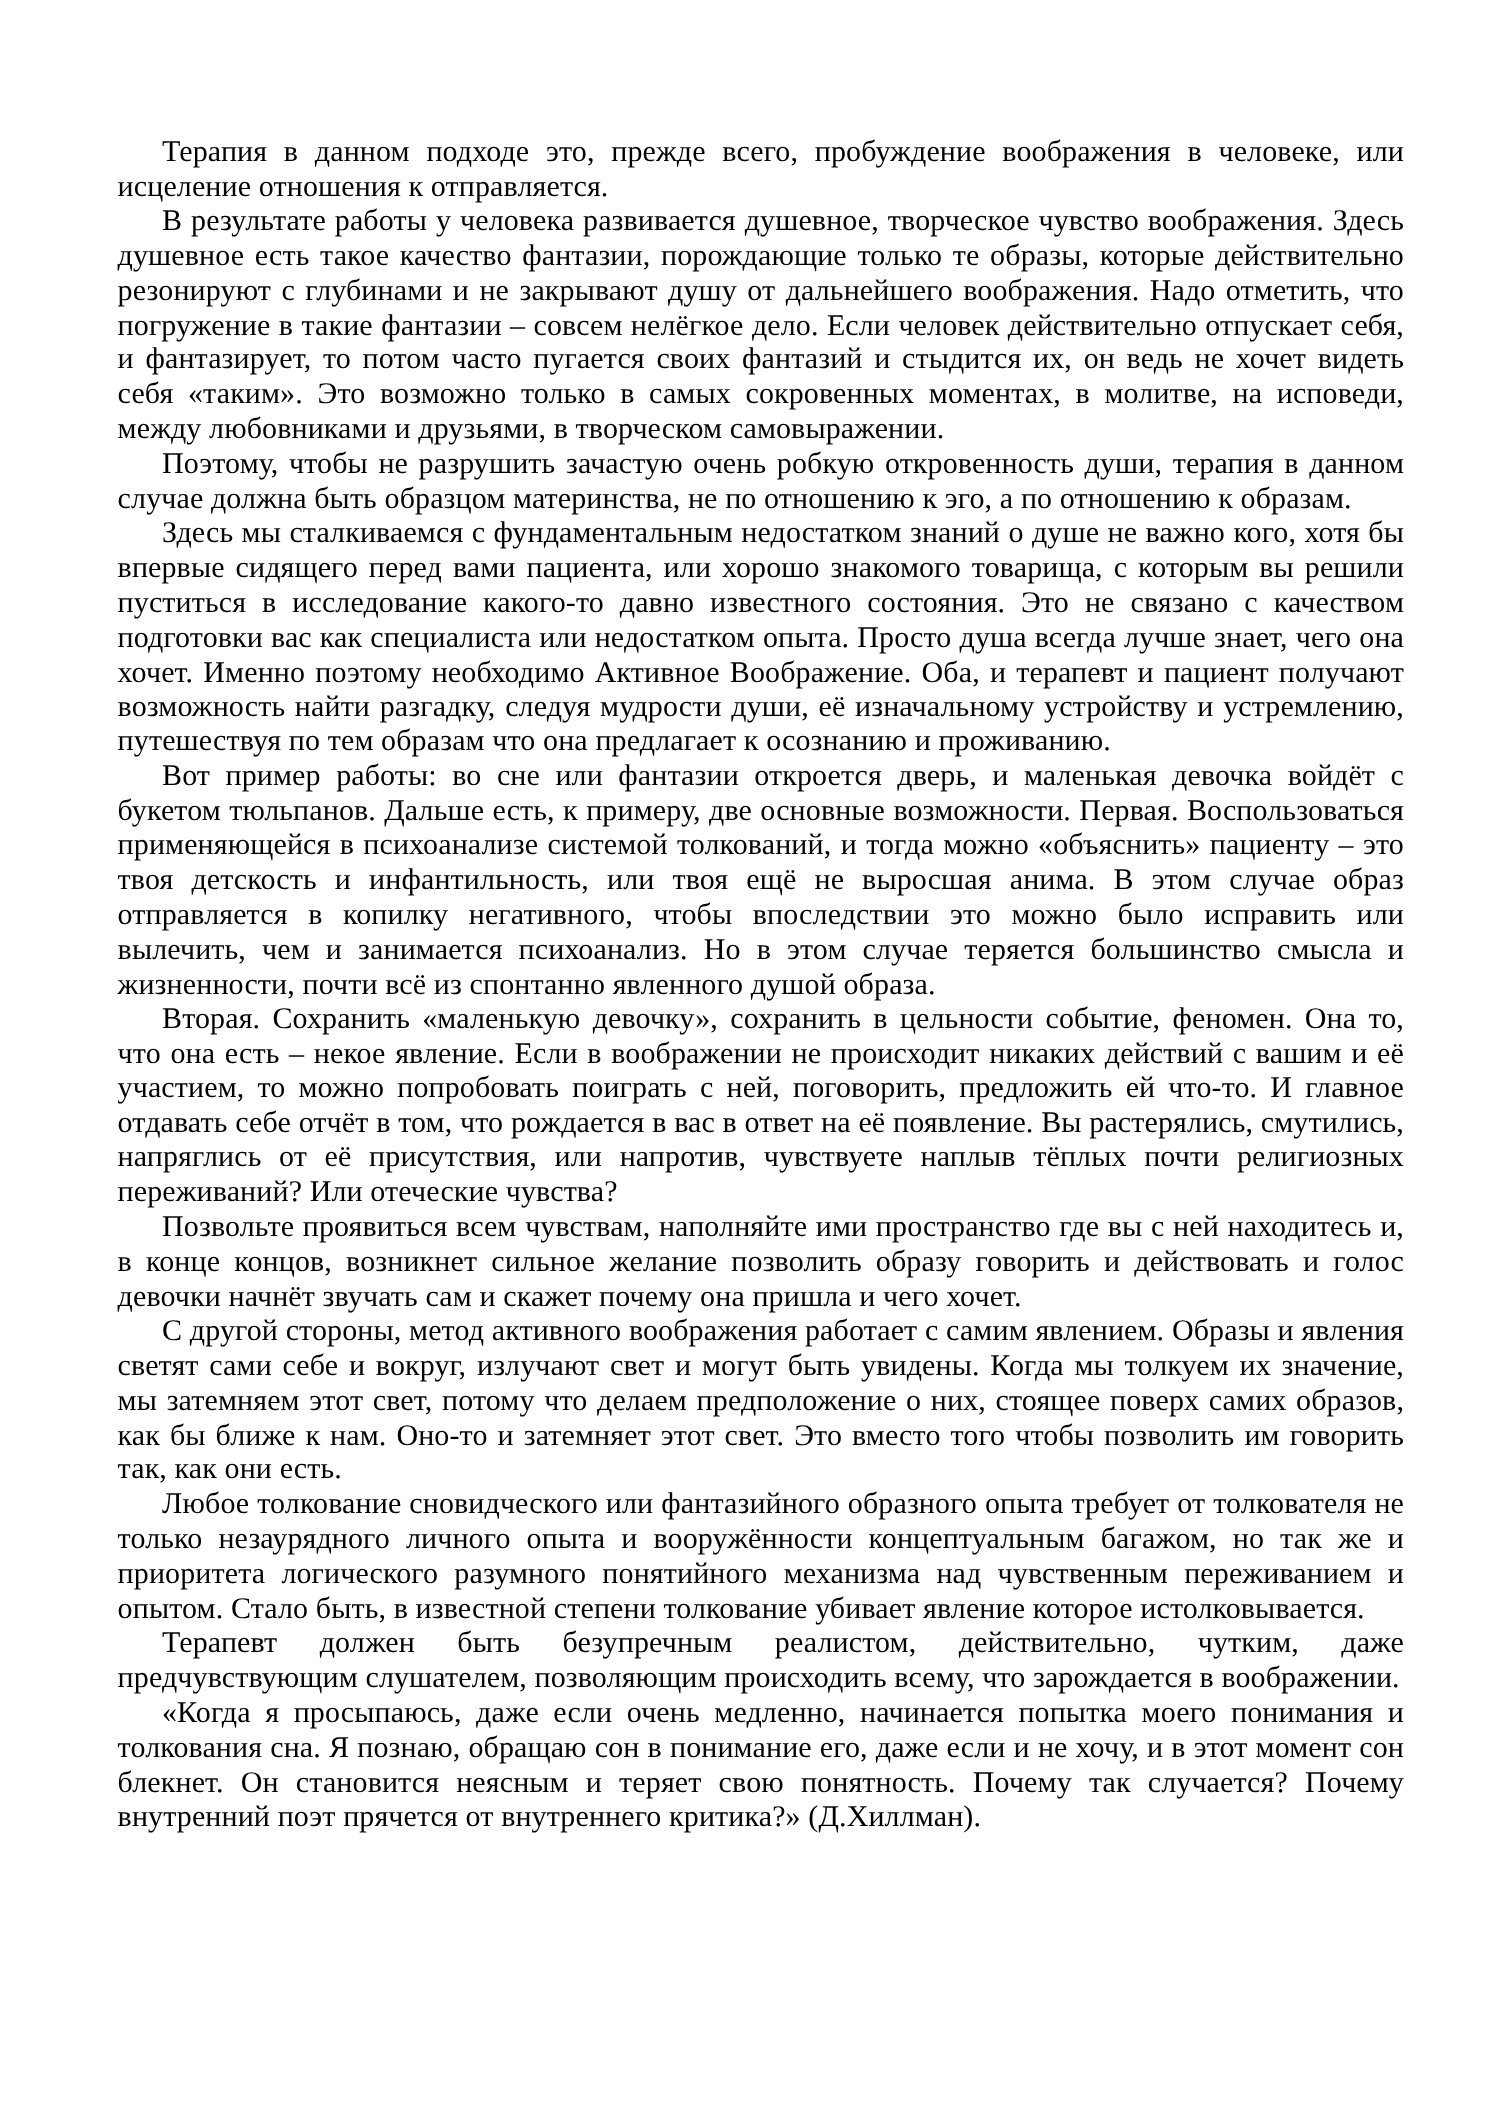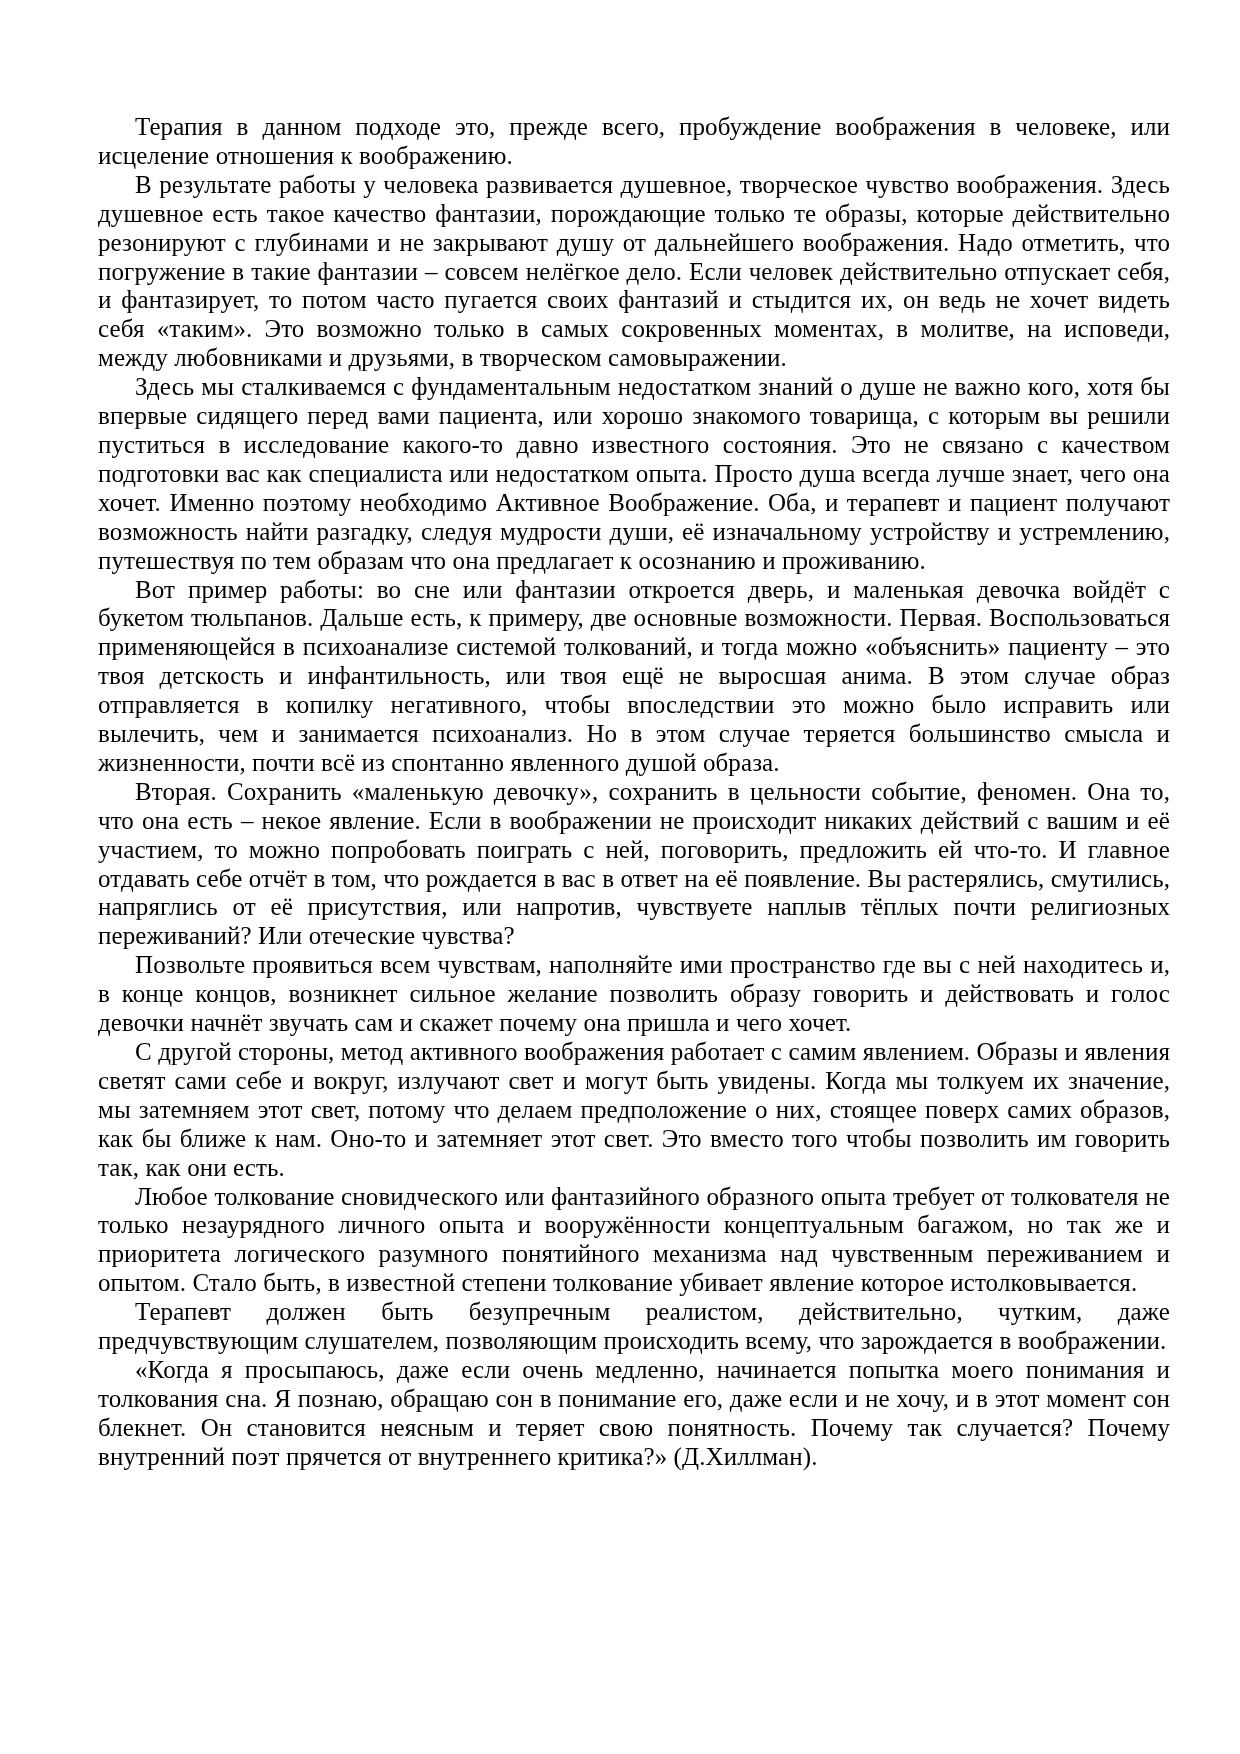--- a/index.html
+++ b/index.html
@@ -26,22 +26,23 @@
     text-indent: 37px;
     text-align: justify;
     letter-spacing: 0.1px;
   }
 </style>
 </head>
 <body>
 
 <div class="page">
   <div class="body-text">
-    <p>Терапия в данном подходе это, прежде всего, пробуждение воображения в человеке, или исцеление отношения к воображению.</p>
+    <p>Терапия в данном подходе это, прежде всего, пробуждение воображения в человеке, или исцеление отношения к отправляется.</p>
     <p>В результате работы у человека развивается душевное, творческое чувство воображения. Здесь душевное есть такое качество фантазии, порождающие только те образы, которые действительно резонируют с глубинами и не закрывают душу от дальнейшего воображения. Надо отметить, что погружение в такие фантазии – совсем нелёгкое дело. Если человек действительно отпускает себя, и фантазирует, то потом часто пугается своих фантазий и стыдится их, он ведь не хочет видеть себя «таким». Это возможно только в самых сокровенных моментах, в молитве, на исповеди, между любовниками и друзьями, в творческом самовыражении.</p>
+    <p>Поэтому, чтобы не разрушить зачастую очень робкую откровенность души, терапия в данном случае должна быть образцом материнства, не по отношению к эго, а по отношению к образам.</p>
     <p>Здесь мы сталкиваемся с фундаментальным недостатком знаний о душе не важно кого, хотя бы впервые сидящего перед вами пациента, или хорошо знакомого товарища, с которым вы решили пуститься в исследование какого-то давно известного состояния. Это не связано с качеством подготовки вас как специалиста или недостатком опыта. Просто душа всегда лучше знает, чего она хочет. Именно поэтому необходимо Активное Воображение. Оба, и терапевт и пациент получают возможность найти разгадку, следуя мудрости души, её изначальному устройству и устремлению, путешествуя по тем образам что она предлагает к осознанию и проживанию.</p>
     <p>Вот пример работы: во сне или фантазии откроется дверь, и маленькая девочка войдёт с букетом тюльпанов. Дальше есть, к примеру, две основные возможности. Первая. Воспользоваться применяющейся в психоанализе системой толкований, и тогда можно «объяснить» пациенту – это твоя детскость и инфантильность, или твоя ещё не выросшая анима. В этом случае образ отправляется в копилку негативного, чтобы впоследствии это можно было исправить или вылечить, чем и занимается психоанализ. Но в этом случае теряется большинство смысла и жизненности, почти всё из спонтанно явленного душой образа.</p>
     <p>Вторая. Сохранить «маленькую девочку», сохранить в цельности событие, феномен. Она то, что она есть – некое явление. Если в воображении не происходит никаких действий с вашим и её участием, то можно попробовать поиграть с ней, поговорить, предложить ей что-то. И главное отдавать себе отчёт в том, что рождается в вас в ответ на её появление. Вы растерялись, смутились, напряглись от её присутствия, или напротив, чувствуете наплыв тёплых почти религиозных переживаний? Или отеческие чувства?</p>
     <p>Позвольте проявиться всем чувствам, наполняйте ими пространство где вы с ней находитесь и, в конце концов, возникнет сильное желание позволить образу говорить и действовать и голос девочки начнёт звучать сам и скажет почему она пришла и чего хочет.</p>
     <p>С другой стороны, метод активного воображения работает с самим явлением. Образы и явления светят сами себе и вокруг, излучают свет и могут быть увидены. Когда мы толкуем их значение, мы затемняем этот свет, потому что делаем предположение о них, стоящее поверх самих образов, как бы ближе к нам. Оно-то и затемняет этот свет. Это вместо того чтобы позволить им говорить так, как они есть.</p>
     <p>Любое толкование сновидческого или фантазийного образного опыта требует от толкователя не только незаурядного личного опыта и вооружённости концептуальным багажом, но так же и приоритета логического разумного понятийного механизма над чувственным переживанием и опытом. Стало быть, в известной степени толкование убивает явление которое истолковывается.</p>
     <p>Терапевт должен быть безупречным реалистом, действительно, чутким, даже предчувствующим слушателем, позволяющим происходить всему, что зарождается в воображении.</p>
     <p>«Когда я просыпаюсь, даже если очень медленно, начинается попытка моего понимания и толкования сна. Я познаю, обращаю сон в понимание его, даже если и не хочу, и в этот момент сон блекнет. Он становится неясным и теряет свою понятность. Почему так случается? Почему внутренний поэт прячется от внутреннего критика?» (Д.Хиллман).</p>
   </div>
 </div>

